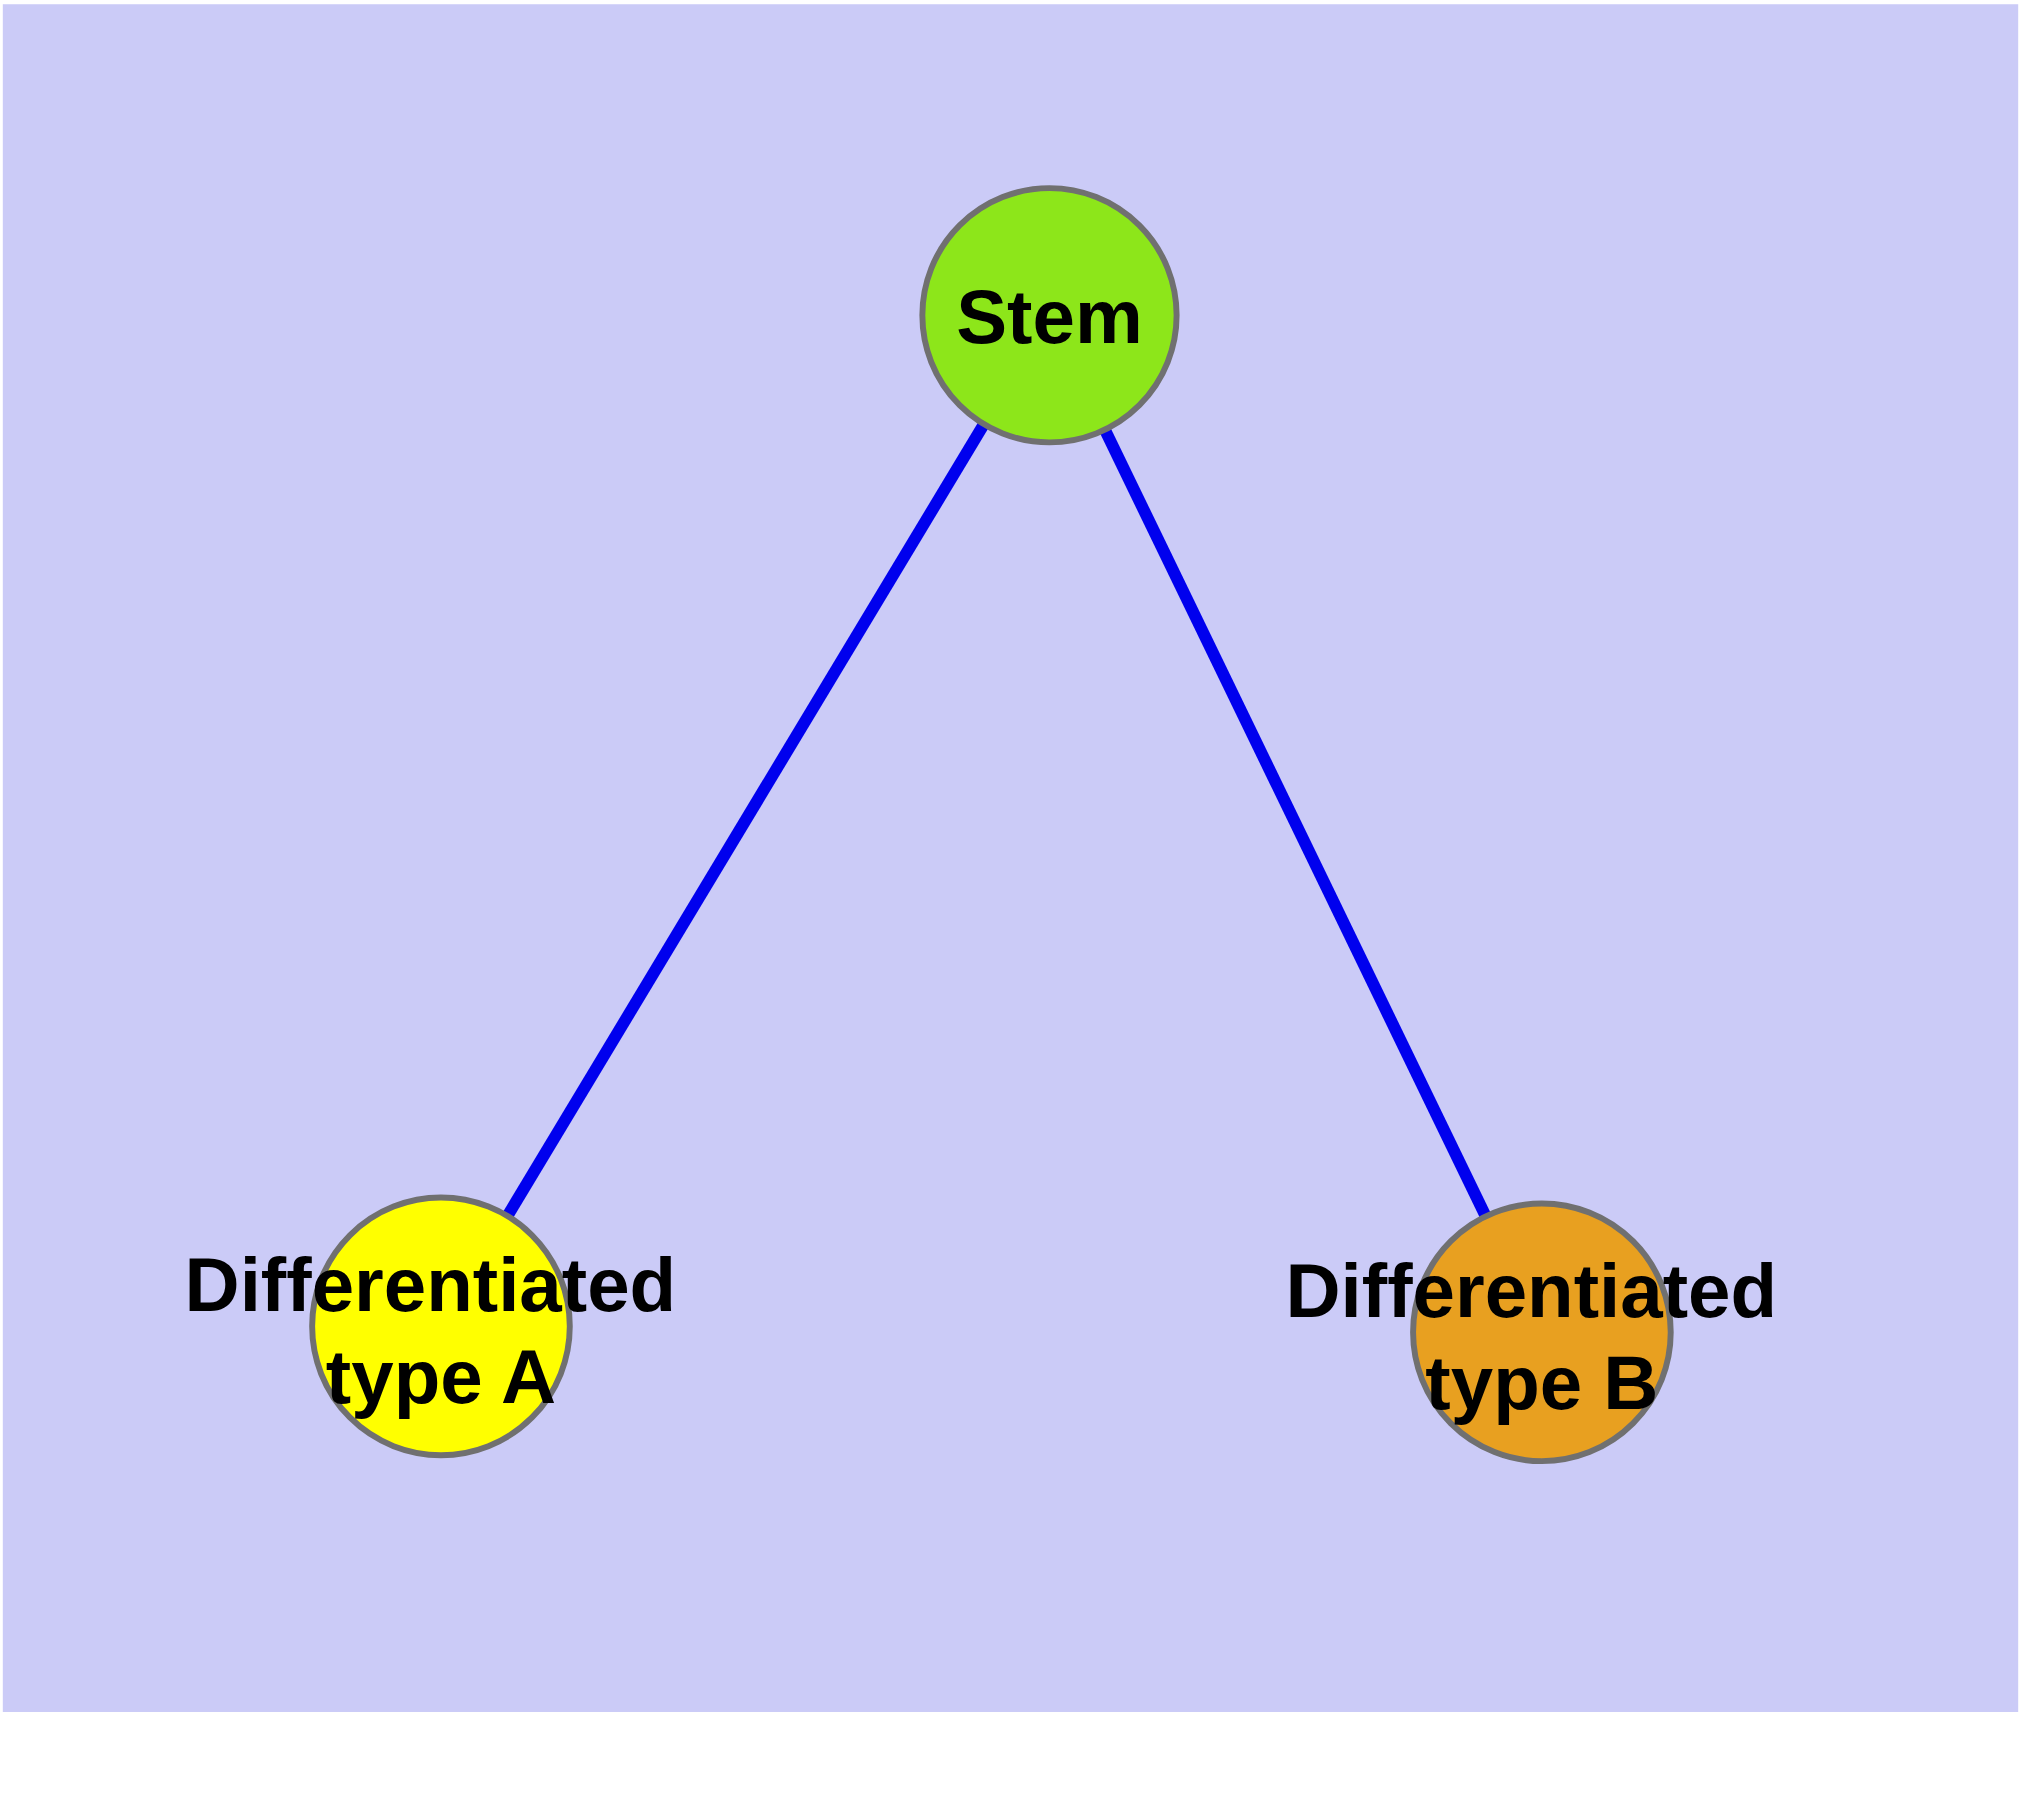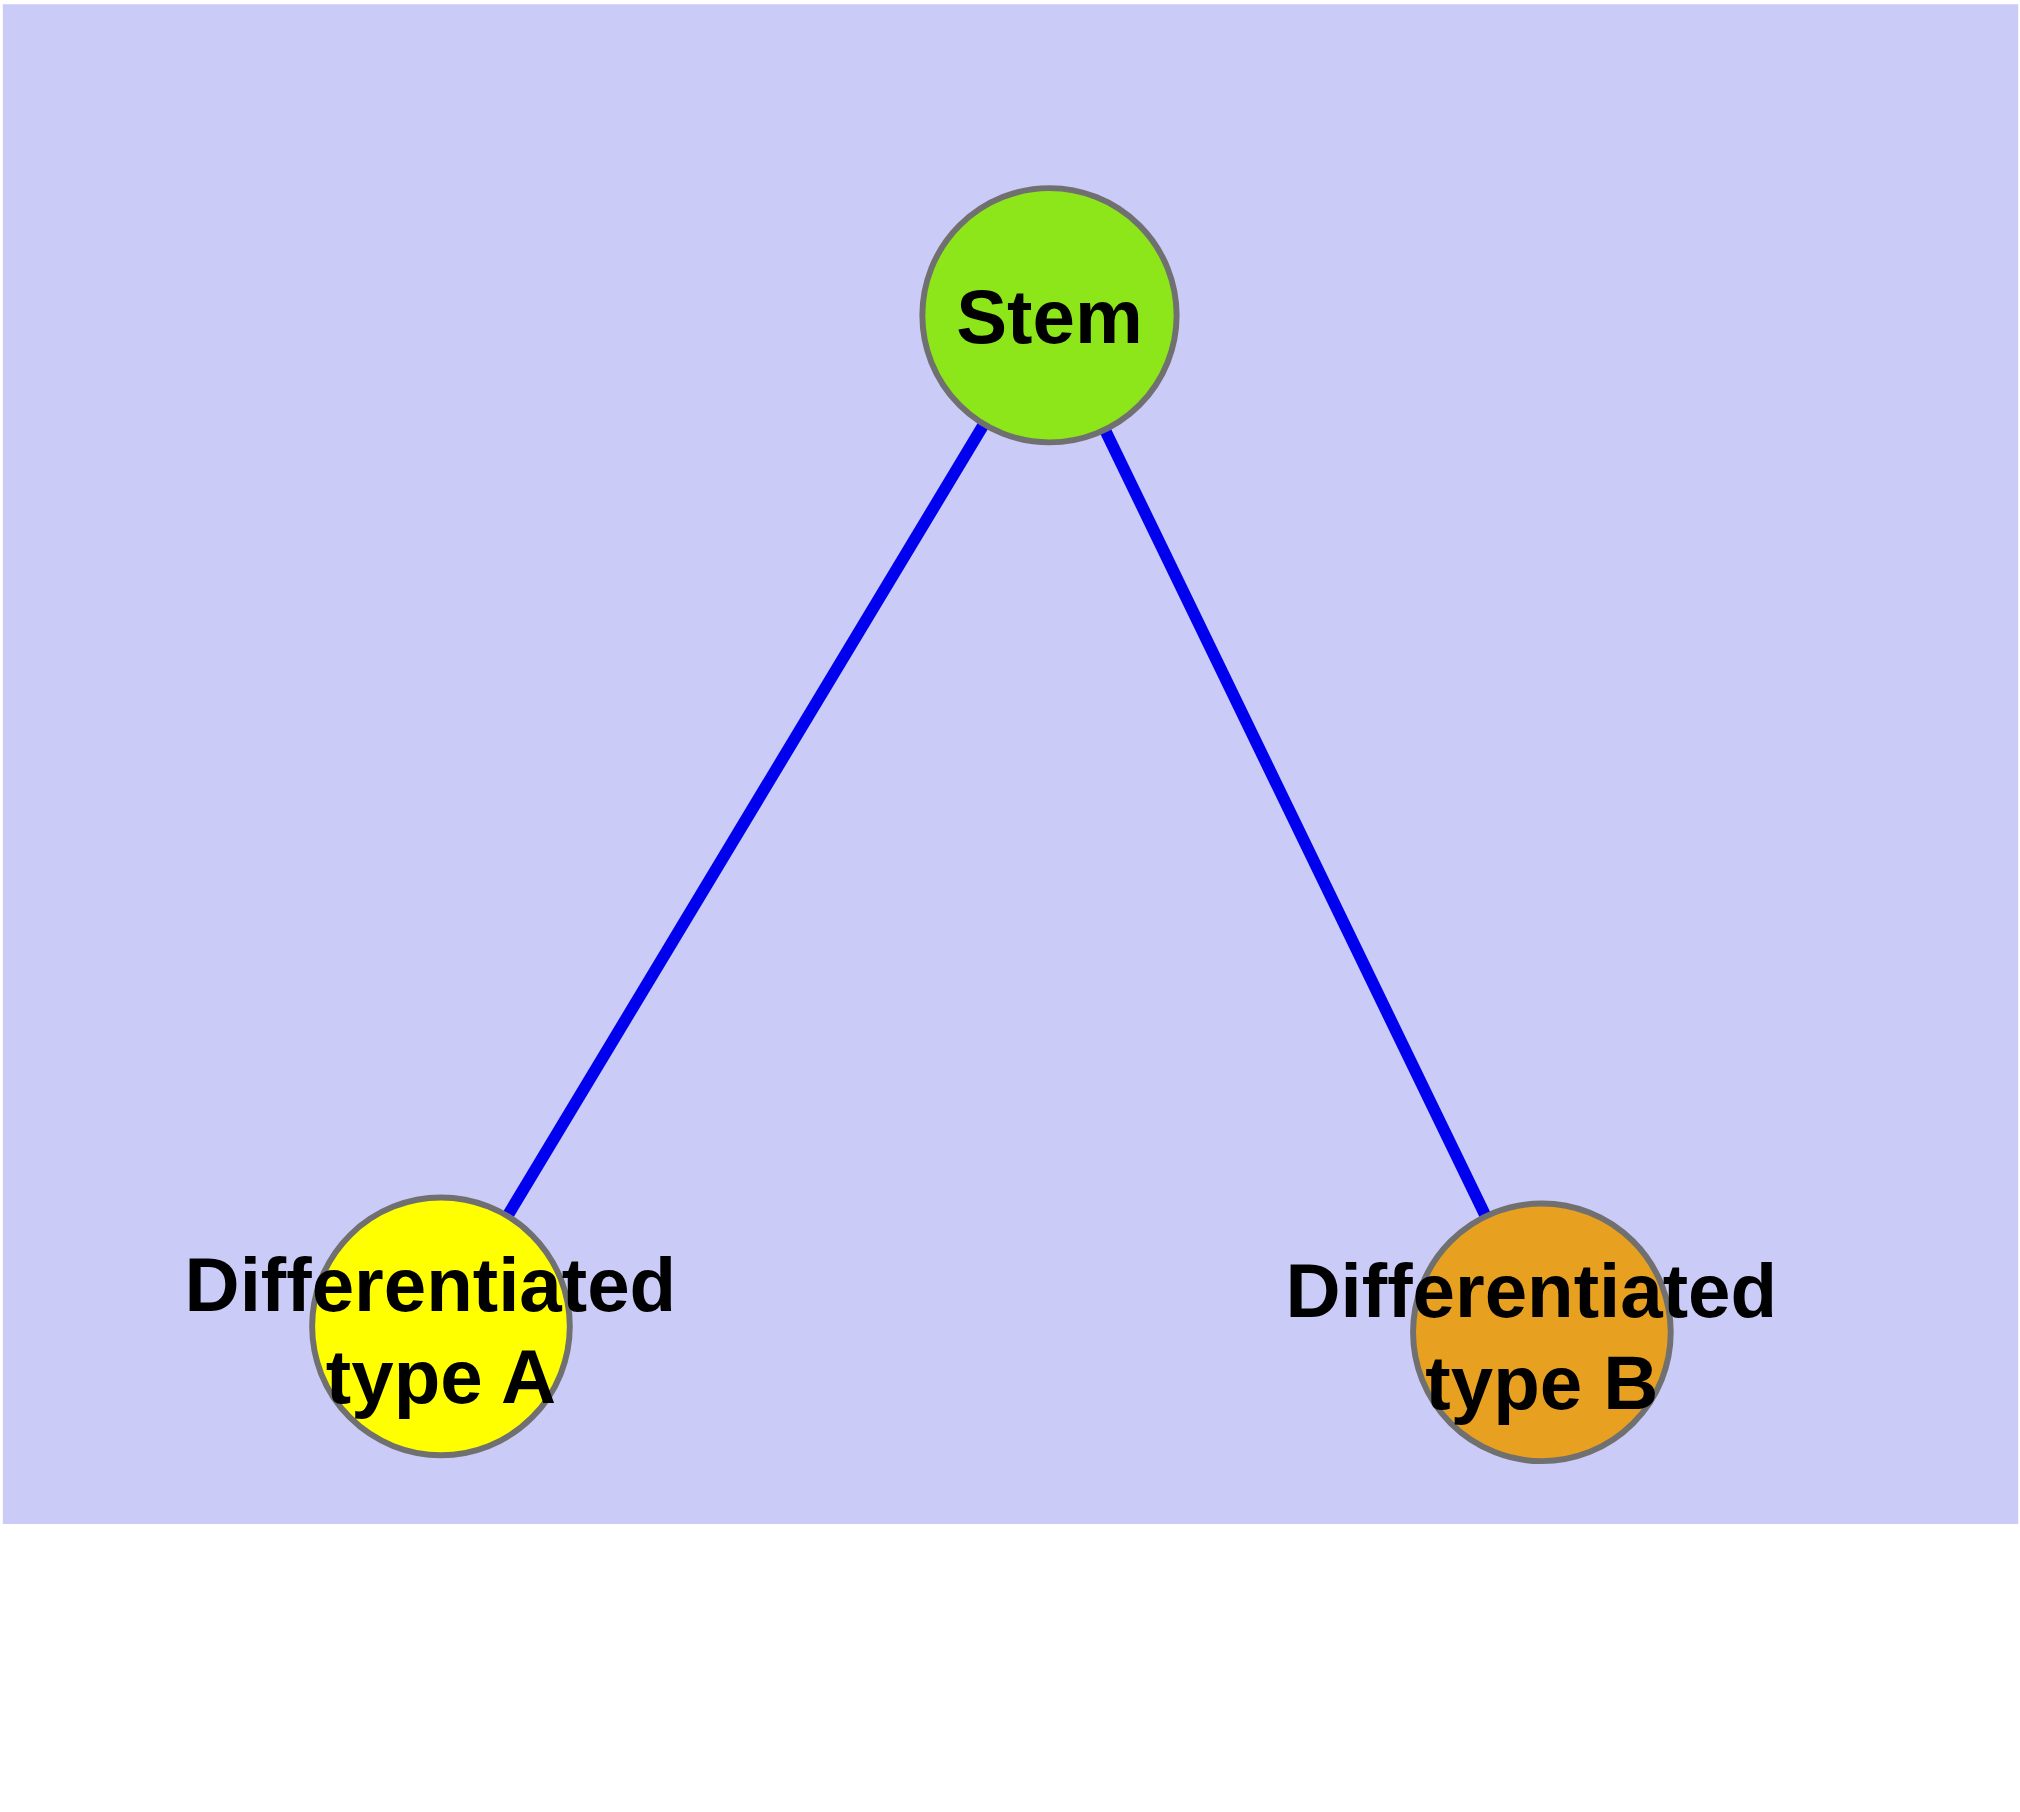--- a/index.html
+++ b/index.html
@@ -2,21 +2,21 @@
 <html style="font-size:13.6px"><head>
 <meta charset="utf-8">
 <style>
   html, body {
     margin: 0;
     padding: 0;
     background: #ffffff;
   }
   .stage {
     width: 2021px;
-    height: 1524px;
+    height: 1712px;
     position: relative;
     background: #ffffff;
     overflow: hidden;
     text-decoration: underline;
   }
   svg { display: block; }
   .node-label, .node-label tspan {
     font-family: "Liberation Sans", sans-serif;
     font-weight: bold;
     font-size: 90px;

